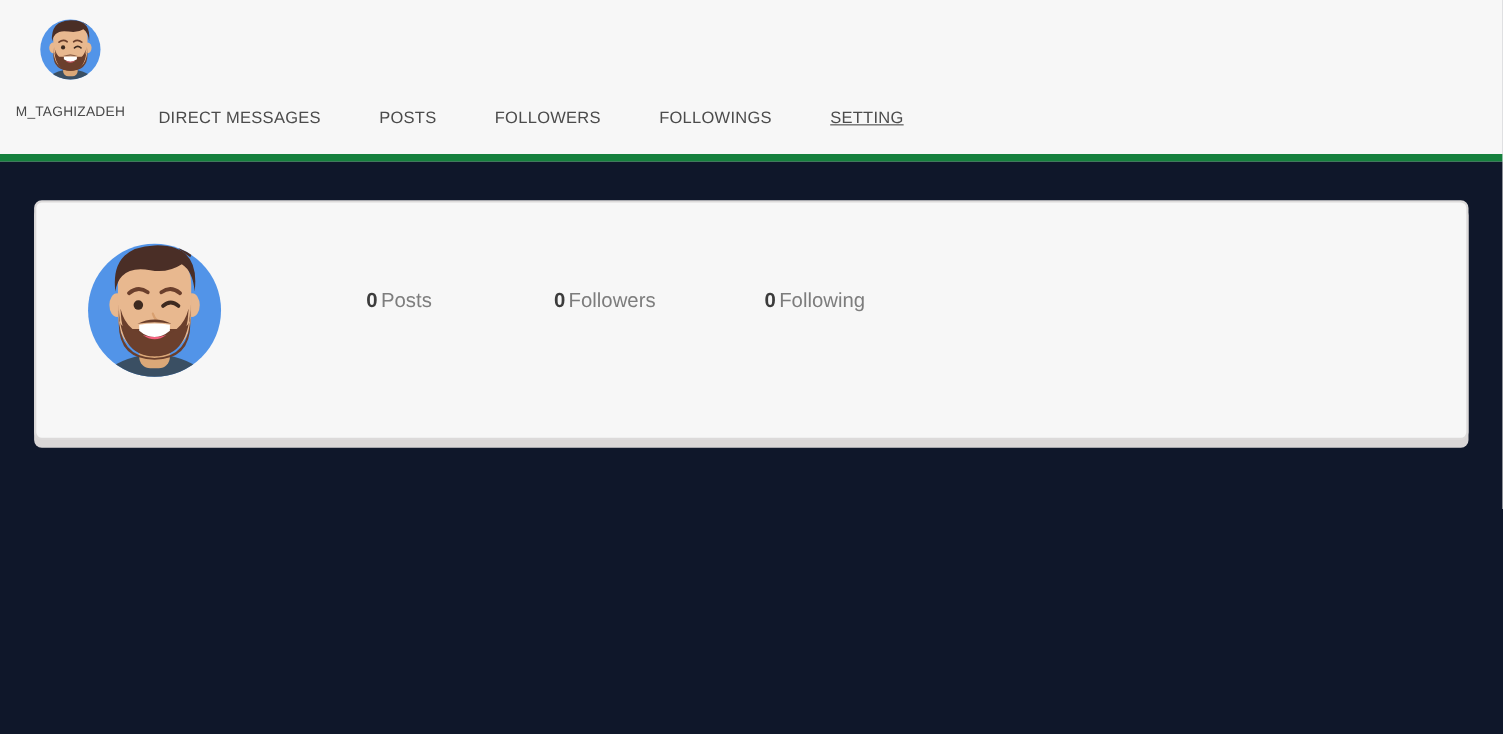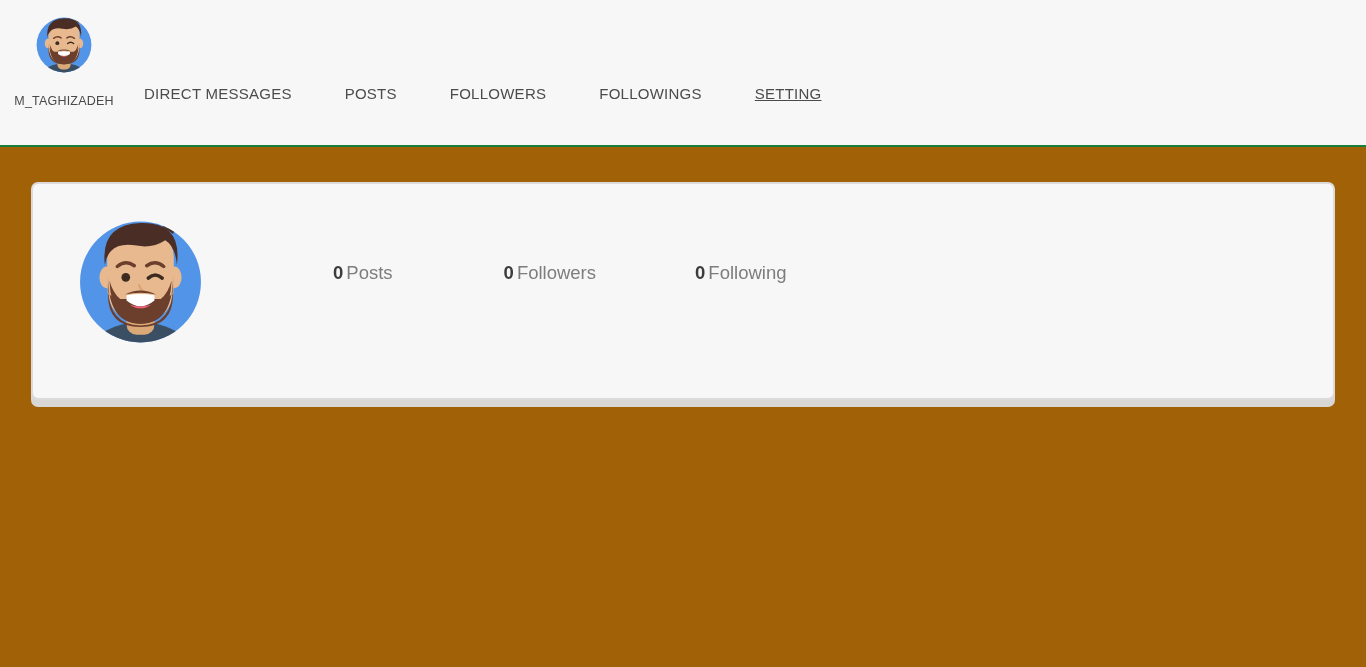--- a/index.html
+++ b/index.html
@@ -11,21 +11,21 @@
     font-family: "Liberation Sans", sans-serif;
     overflow: hidden;
   }
 
   
   .site-header {
     position: relative;
     width: 1366px;
     height: 147px;
     background: #f7f7f7;
-    border-bottom: 2px solid #15803d;
+    border-bottom: 7px solid #15803d;
   }
 
   .brand-block {
     position: absolute;
     left: 0px;
     top: 8px;
     width: 128px;
     text-align: center;
   }
 
@@ -41,21 +41,21 @@
     font-size: 12.5px;
     letter-spacing: 0.2px;
     color: #4a4a4a;
     font-family: "Liberation Sans", sans-serif;
     white-space: nowrap;
   }
 
   .main-nav {
     position: absolute;
     left: 144px;
-    top: 85px;
+    top: 99px;
     display: flex;
     align-items: center;
     gap: 0px;
   }
 
   .nav-item {
     font-size: 15px;
     letter-spacing: 0.25px;
     color: #4b4b4b;
     text-decoration: none;
@@ -64,21 +64,21 @@
     cursor: pointer;
     font-family: "Liberation Sans", sans-serif;
   }
   .nav-item:last-child { margin-right: 0; text-decoration: underline; }
 
   
   .content-area {
     position: relative;
     width: 1366px;
     height: 520px;
-    background: #a16207;
+    background: #0f172a;
   }
 
   .profile-card {
     position: absolute;
     left: 31px;
     top: 35px;
     width: 1304px;
     height: 218px;
     background: #f7f7f7;
     border: 2px solid #dcdada;

